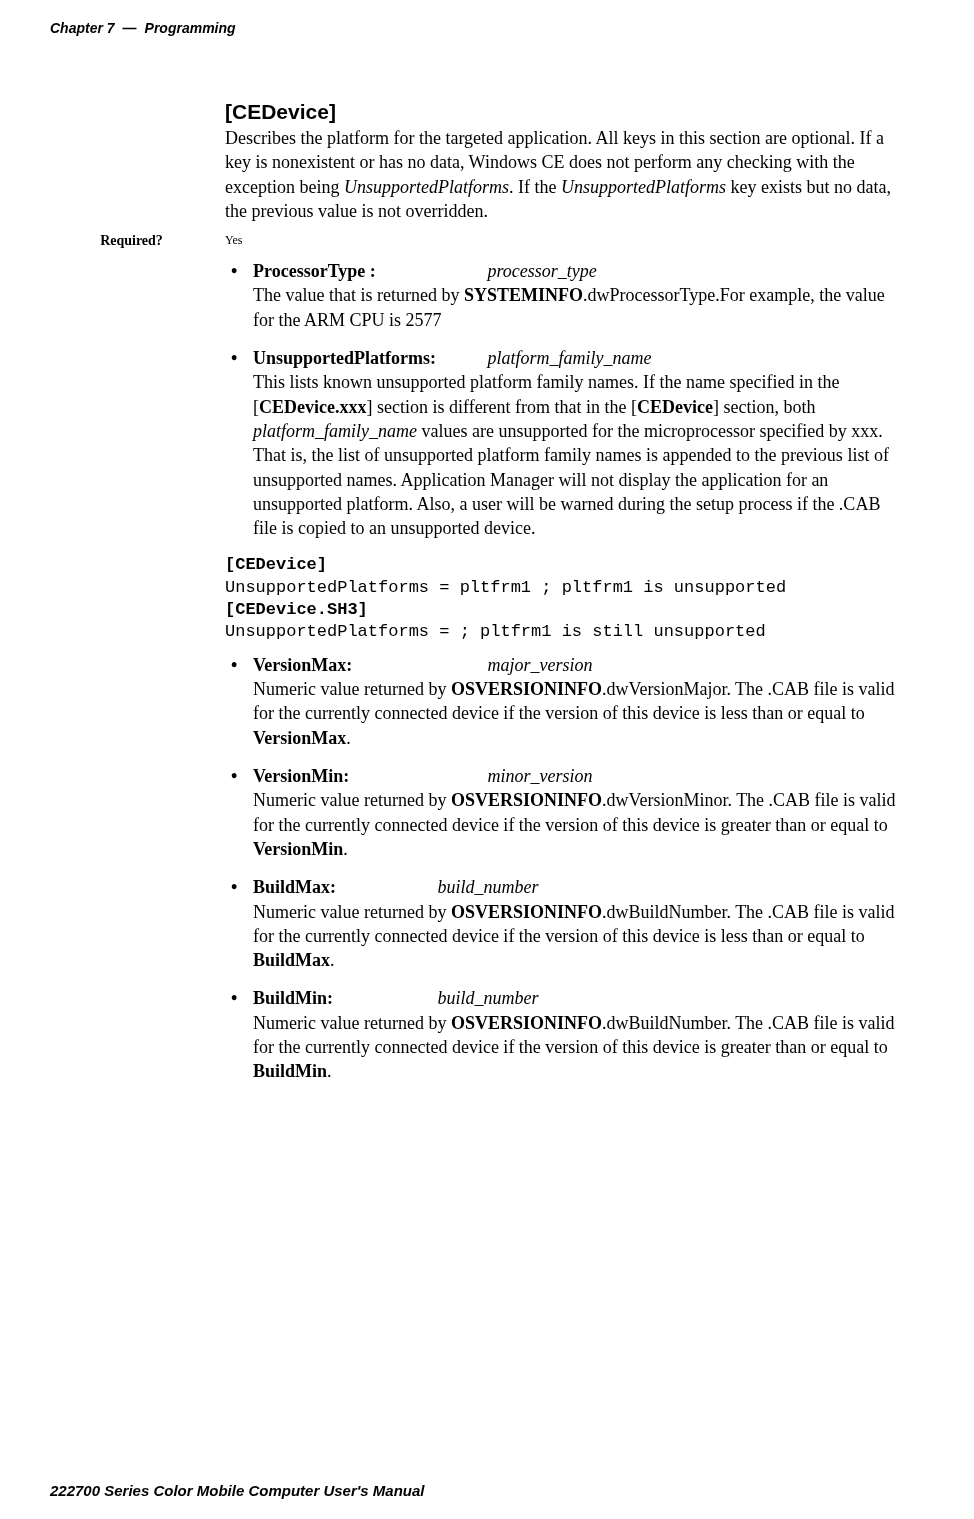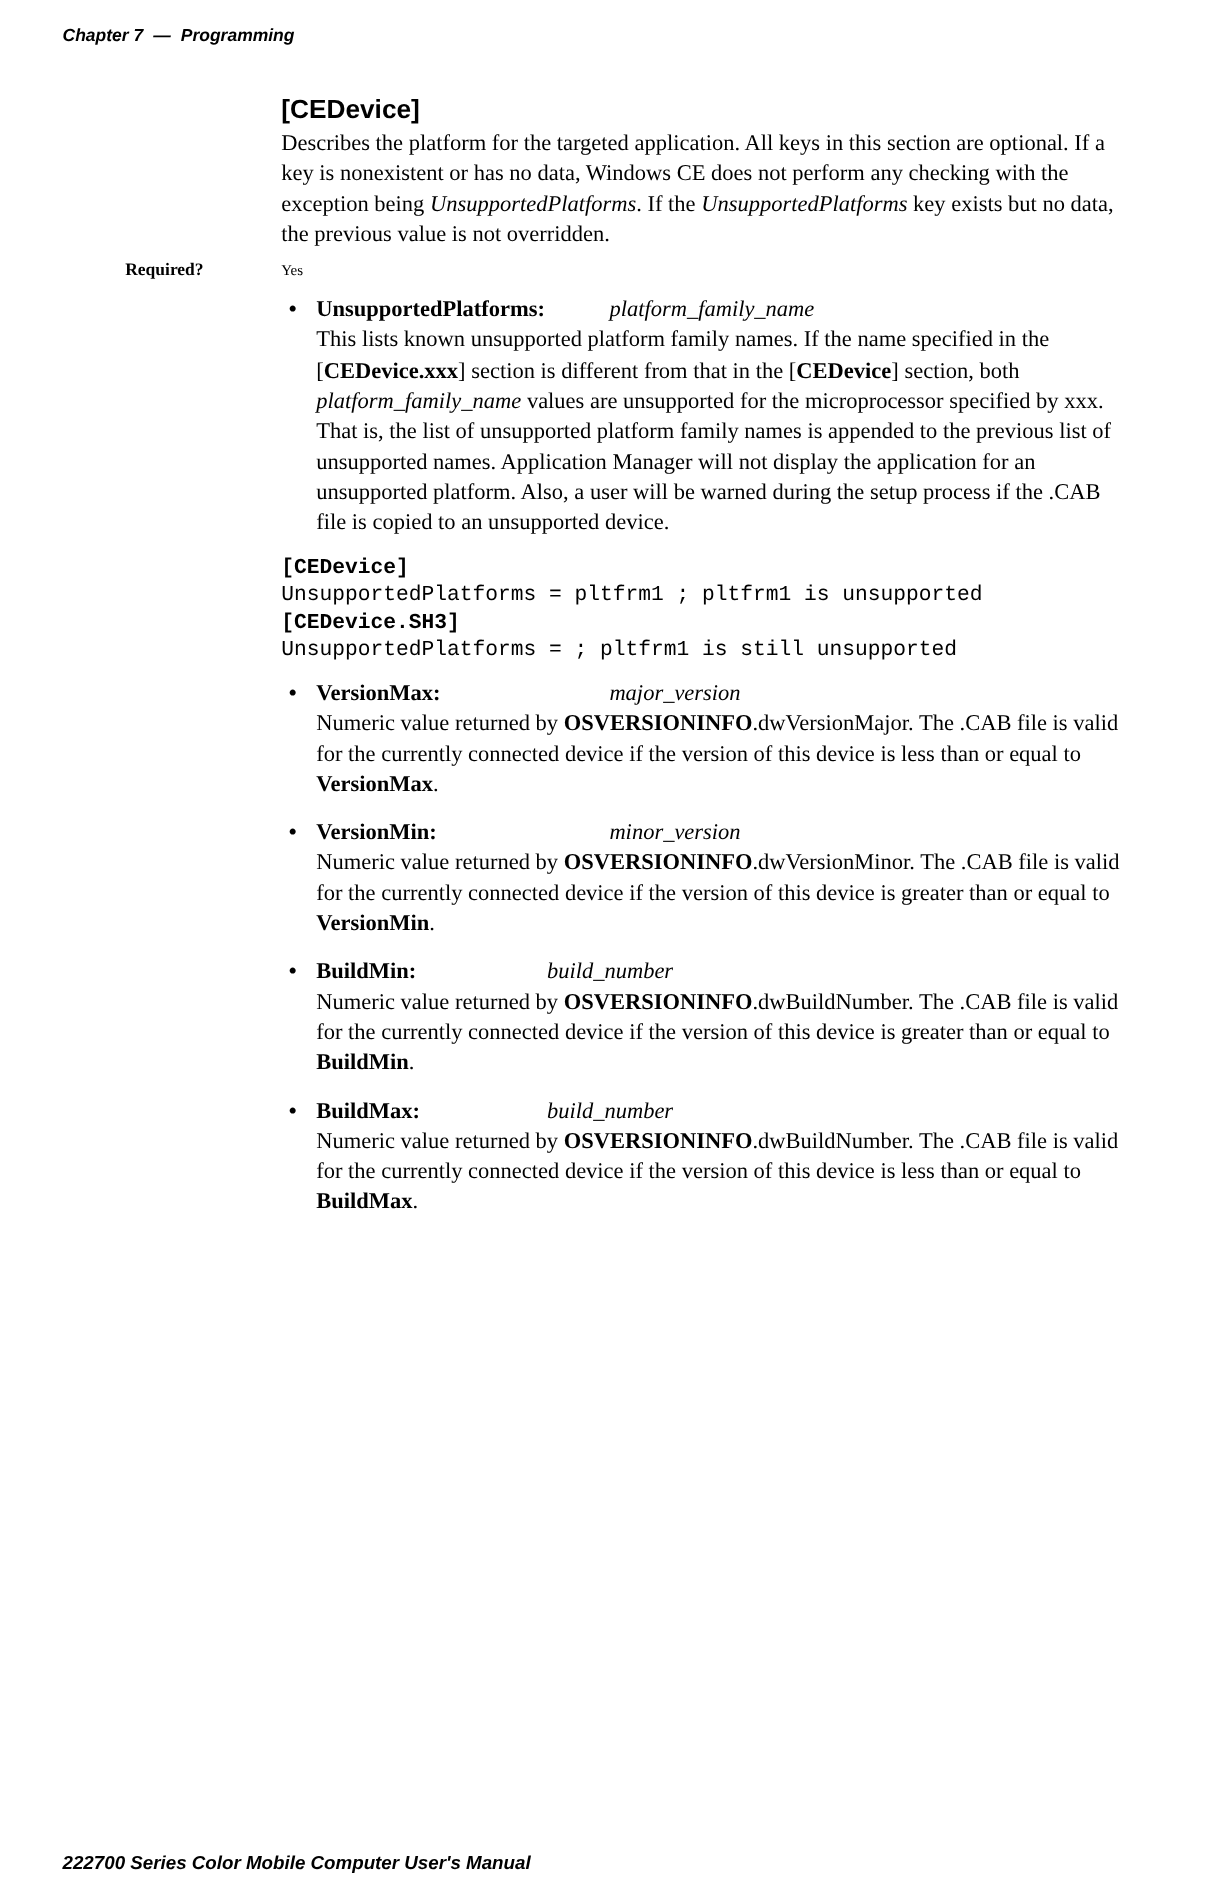--- a/index.html
+++ b/index.html
@@ -15,21 +15,21 @@
       position: relative;
       min-height: 1519px;
     }
     .header {
       display: flex;
       justify-content: space-between;
       font-family: Arial, Helvetica, sans-serif;
       font-weight: bold;
       font-style: italic;
       font-size: 14px;
-      margin-bottom: 40px;
+      margin-bottom: 64px;
     }
     .header-left {
       display: flex;
       gap: 8px;
     }
     .content {
       margin-left: 175px;
       margin-right: 20px;
     }
     .section-heading {
@@ -138,20 +138,25 @@
       <span>Describes the platform for the targeted application. All keys in this section are optional. If a key is nonexistent or has no data, Windows CE does not perform any checking with the exception being </span><span class="italic">UnsupportedPlatforms</span><span>. If the </span><span class="italic">UnsupportedPlatforms</span><span> key exists but no data, the previous value is not overridden.</span>
     </p>
 
     <div class="row">
       <div class="side-label">Required?</div>
       <div class="side-value">Yes</div>
     </div>
 
     <ul class="bullet-list">
       <li>
+        <span class="key-name">ProcessorType  :</span>
+        <span class="key-value-style">processor_type</span><br>
+        <span>The value that is returned by </span><span class="bold">SYSTEMINFO</span><span>.dwProcessorType.For example, the value for the ARM CPU is 2577</span>
+      </li>
+      <li>
         <span class="key-name">UnsupportedPlatforms:</span>
         <span class="key-value-style">platform_family_name</span><br>
         <span>This lists known unsupported platform family names. If the name specified in the [</span><span class="bold">CEDevice.xxx</span><span>] section is different from that in the [</span><span class="bold">CEDevice</span><span>] section, both </span><span class="italic">platform_family_name</span><span> values are unsupported for the microprocessor specified by xxx. That is, the list of unsupported platform family names is appended to the previous list of unsupported names. Application Manager will not display the application for an unsupported platform. Also, a user will be warned during the setup process if the .CAB file is copied to an unsupported device.</span>
       </li>
     </ul>
 
     <div class="code-block"><span class="bold">[CEDevice]</span>
 <span>UnsupportedPlatforms = pltfrm1 ; pltfrm1 is unsupported</span>
 <span class="bold">[CEDevice.SH3]</span>
 <span>UnsupportedPlatforms = ; pltfrm1 is still unsupported</span></div>
@@ -161,28 +166,28 @@
         <span class="key-name">VersionMax:</span>
         <span class="key-value-style">major_version</span><br>
         <span>Numeric value returned by </span><span class="bold">OSVERSIONINFO</span><span>.dwVersionMajor. The .CAB file is valid for the currently connected device if the version of this device is less than or equal to </span><span class="bold">VersionMax</span><span>.</span>
       </li>
       <li>
         <span class="key-name">VersionMin:</span>
         <span class="key-value-style">minor_version</span><br>
         <span>Numeric value returned by </span><span class="bold">OSVERSIONINFO</span><span>.dwVersionMinor. The .CAB file is valid for the currently connected device if the version of this device is greater than or equal to </span><span class="bold">VersionMin</span><span>.</span>
       </li>
       <li>
+        <span class="key-name-narrow">BuildMax:</span>
+        <span class="key-value-style">build_number</span><br>
+        <span>Numeric value returned by </span><span class="bold">OSVERSIONINFO</span><span>.dwBuildNumber. The .CAB file is valid for the currently connected device if the version of this device is less than or equal to </span><span class="bold">BuildMax</span><span>.</span>
+      </li>
+      <li>
         <span class="key-name-narrow">BuildMin:</span>
         <span class="key-value-style">build_number</span><br>
         <span>Numeric value returned by </span><span class="bold">OSVERSIONINFO</span><span>.dwBuildNumber. The .CAB file is valid for the currently connected device if the version of this device is greater than or equal to </span><span class="bold">BuildMin</span><span>.</span>
-      </li>
-      <li>
-        <span class="key-name-narrow">BuildMax:</span>
-        <span class="key-value-style">build_number</span><br>
-        <span>Numeric value returned by </span><span class="bold">OSVERSIONINFO</span><span>.dwBuildNumber. The .CAB file is valid for the currently connected device if the version of this device is less than or equal to </span><span class="bold">BuildMax</span><span>.</span>
       </li>
     </ul>
 
   </div>
 
   <div class="footer">
     <span>222</span>
     <span>700 Series Color Mobile Computer User's Manual</span>
   </div>
 </div>

